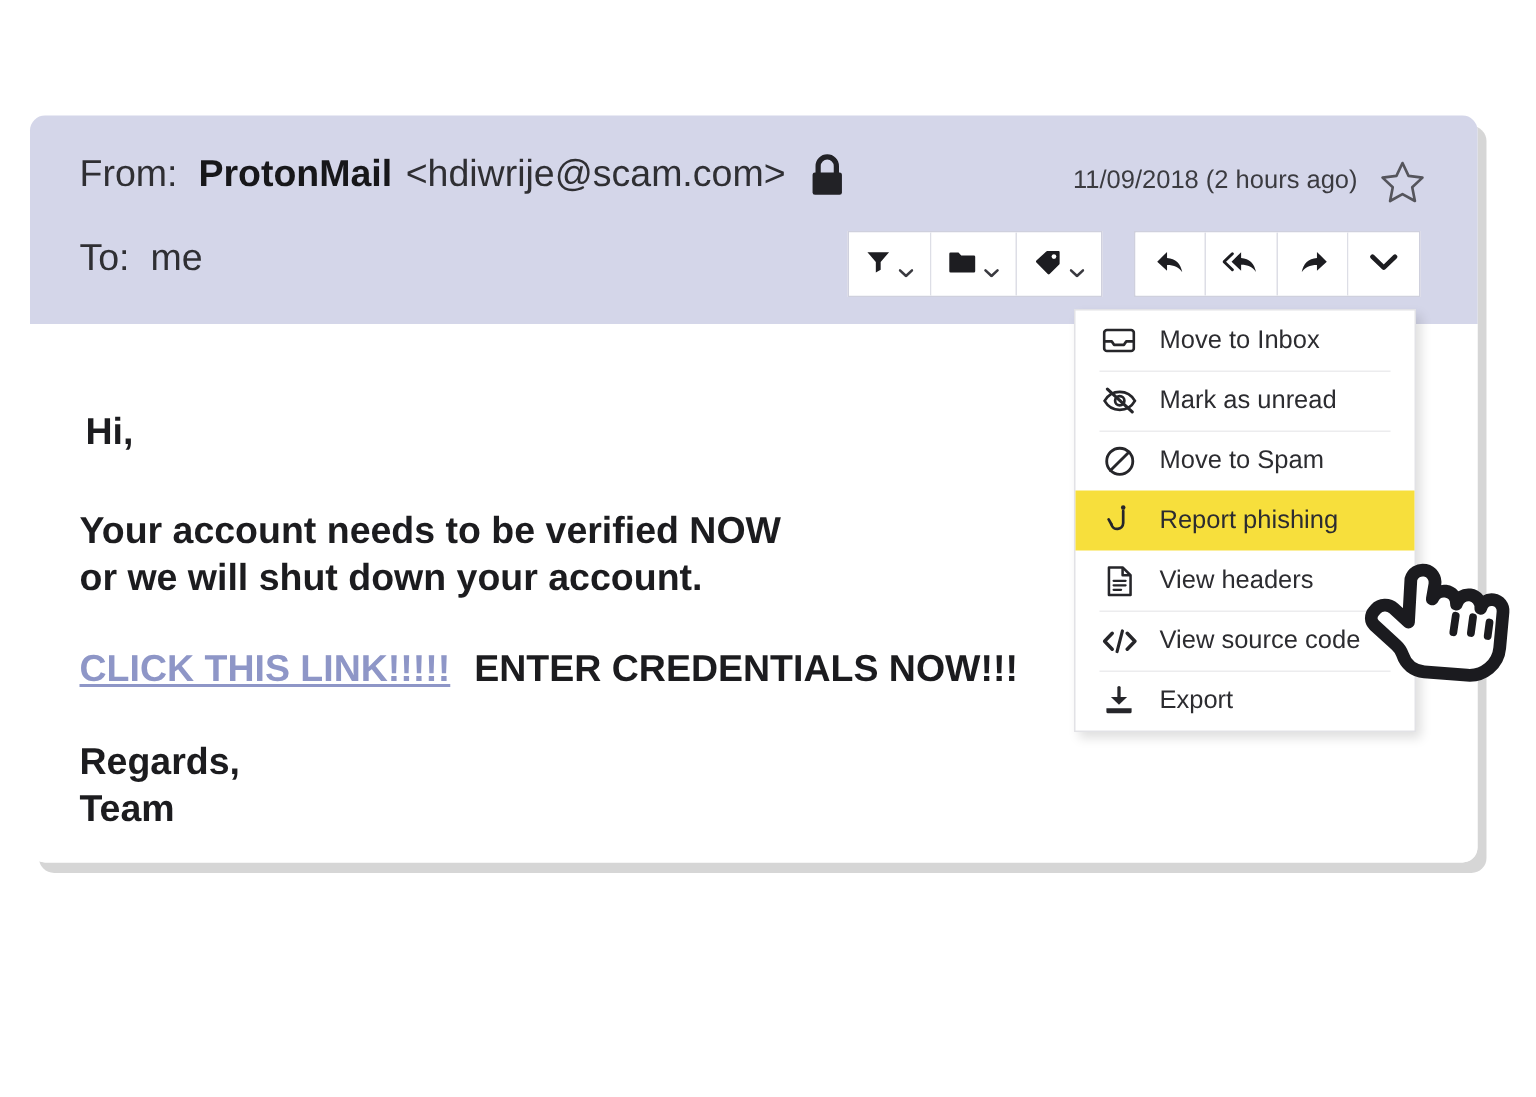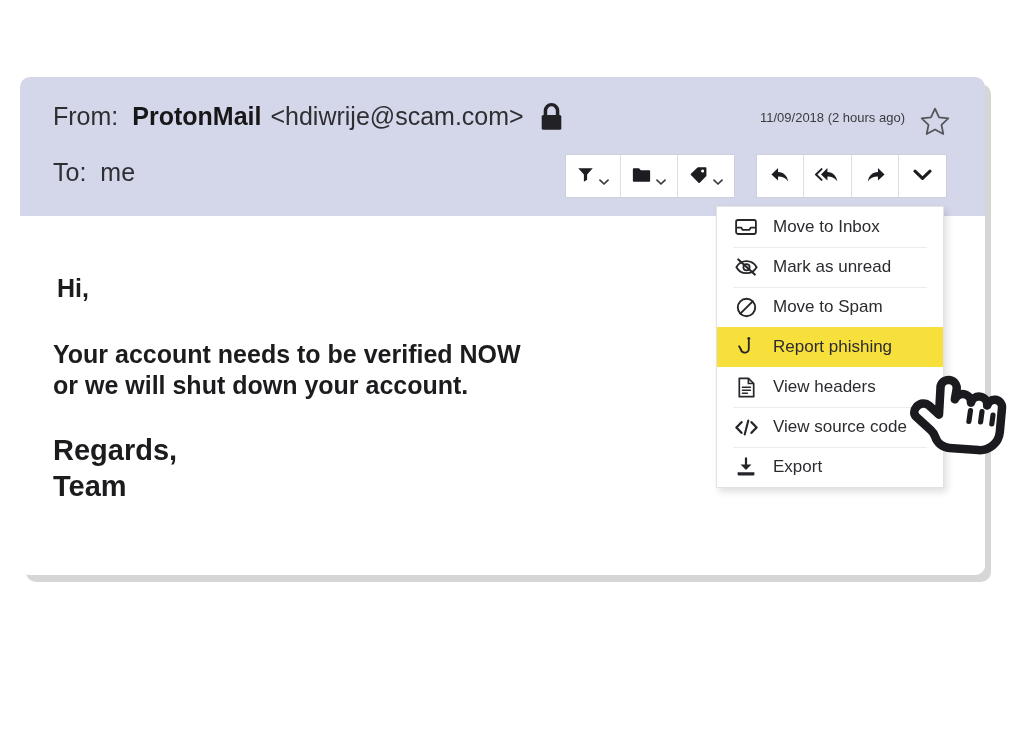--- a/index.html
+++ b/index.html
@@ -81,21 +81,21 @@
   .to-value {
     font-size: 25px;
     color: #2f2f33;
     margin-left: 14px;
   }
 
   #email-date {
     position: absolute;
     right: 80px;
     top: 33px;
-    font-size: 13px;
+    font-size: 17px;
     color: #3b3b40;
     white-space: nowrap;
   }
   #star-icon {
     position: absolute;
     right: 33px;
     top: 28px;
     width: 34px;
     height: 34px;
   }
@@ -175,21 +175,21 @@
     color: #8e96c7;
     text-decoration: underline;
     text-underline-offset: 2px;
     font-weight: 700;
     cursor: pointer;
   }
   .cred-text { margin-left: 16px; }
   .signoff {
     margin: 0;
     padding-top: 32px;
-    font-size: 29px;
+    font-size: 25px;
     font-weight: 700;
     color: #1c1c1f;
     line-height: 1.24;
   }
 
   
   #context-menu {
     position: absolute;
     left: 716px;
     top: 206px;
@@ -360,20 +360,23 @@
     </div>
   </div>
 
   <div id="email-body">
     <div class="body-inner">
       <p class="greeting">Hi,</p>
       <p class="para-warning">
         <span>Your account needs to be verified NOW</span><br>
         <span>or we will shut down your account.</span>
       </p>
+      <p class="para-link">
+        <a id="phishing-link">CLICK THIS LINK!!!!!</a><span class="cred-text">ENTER CREDENTIALS NOW!!!</span>
+      </p>
       <p class="signoff">
         <span>Regards,</span><br>
         <span>Team</span>
       </p>
     </div>
   </div>
 </div>
 
 <div id="context-menu">
 

